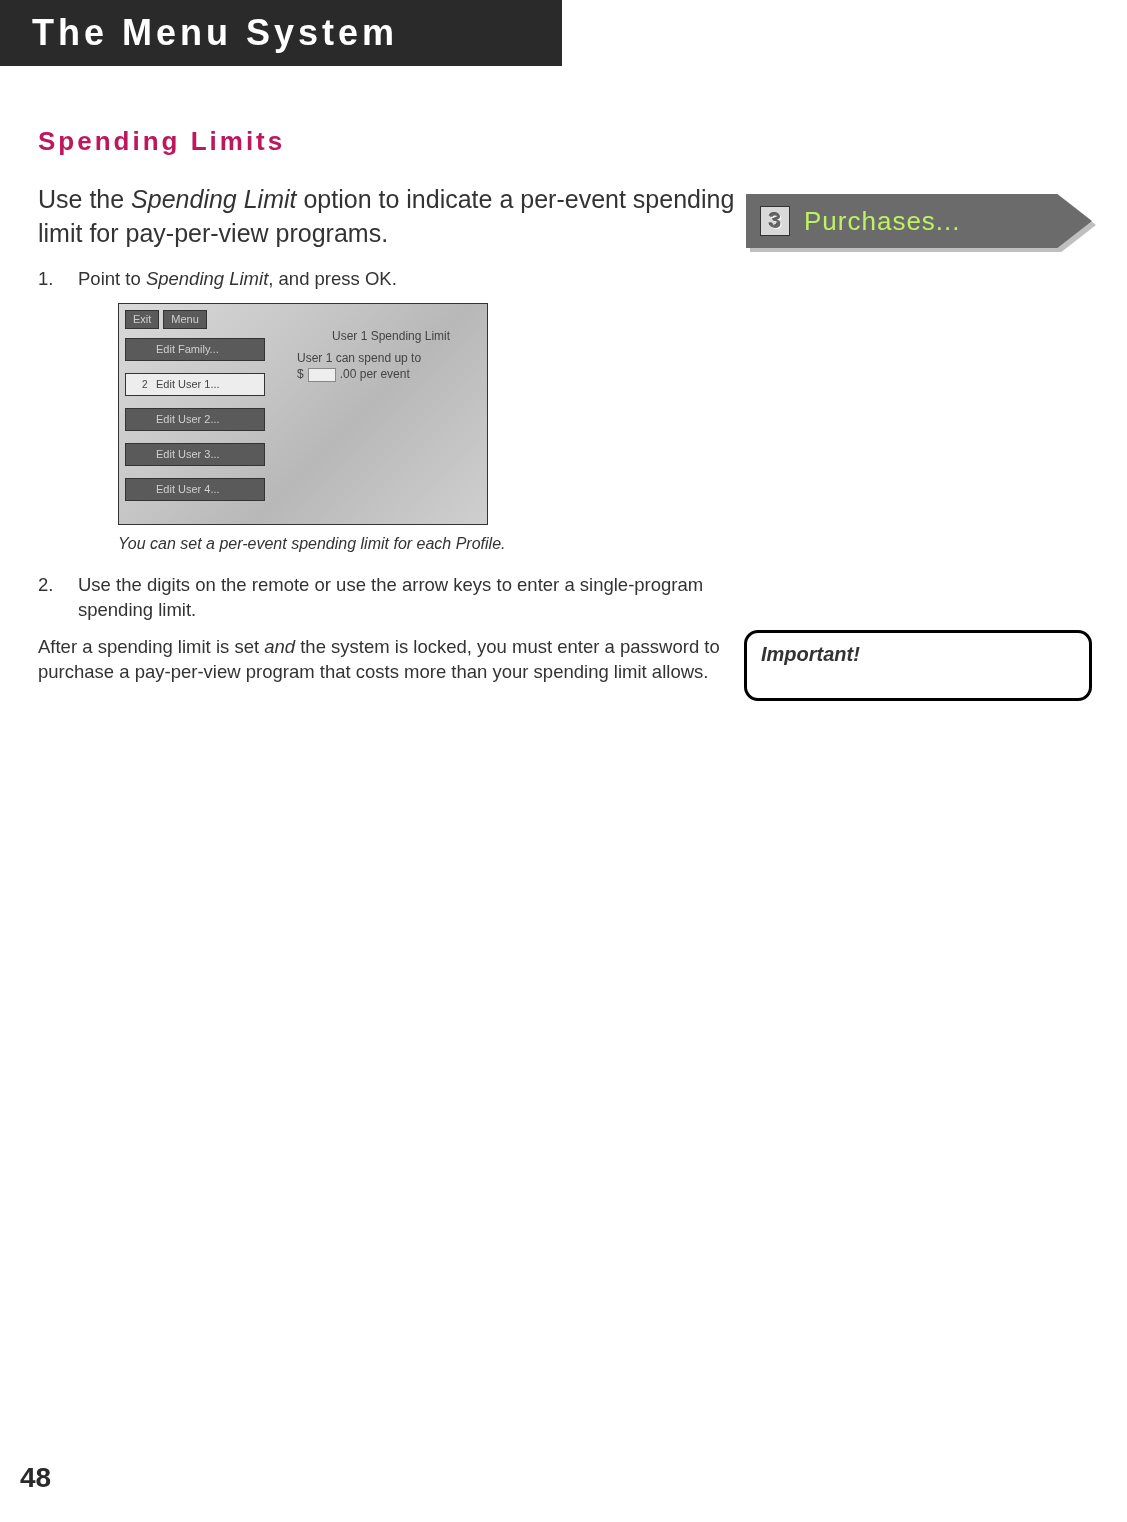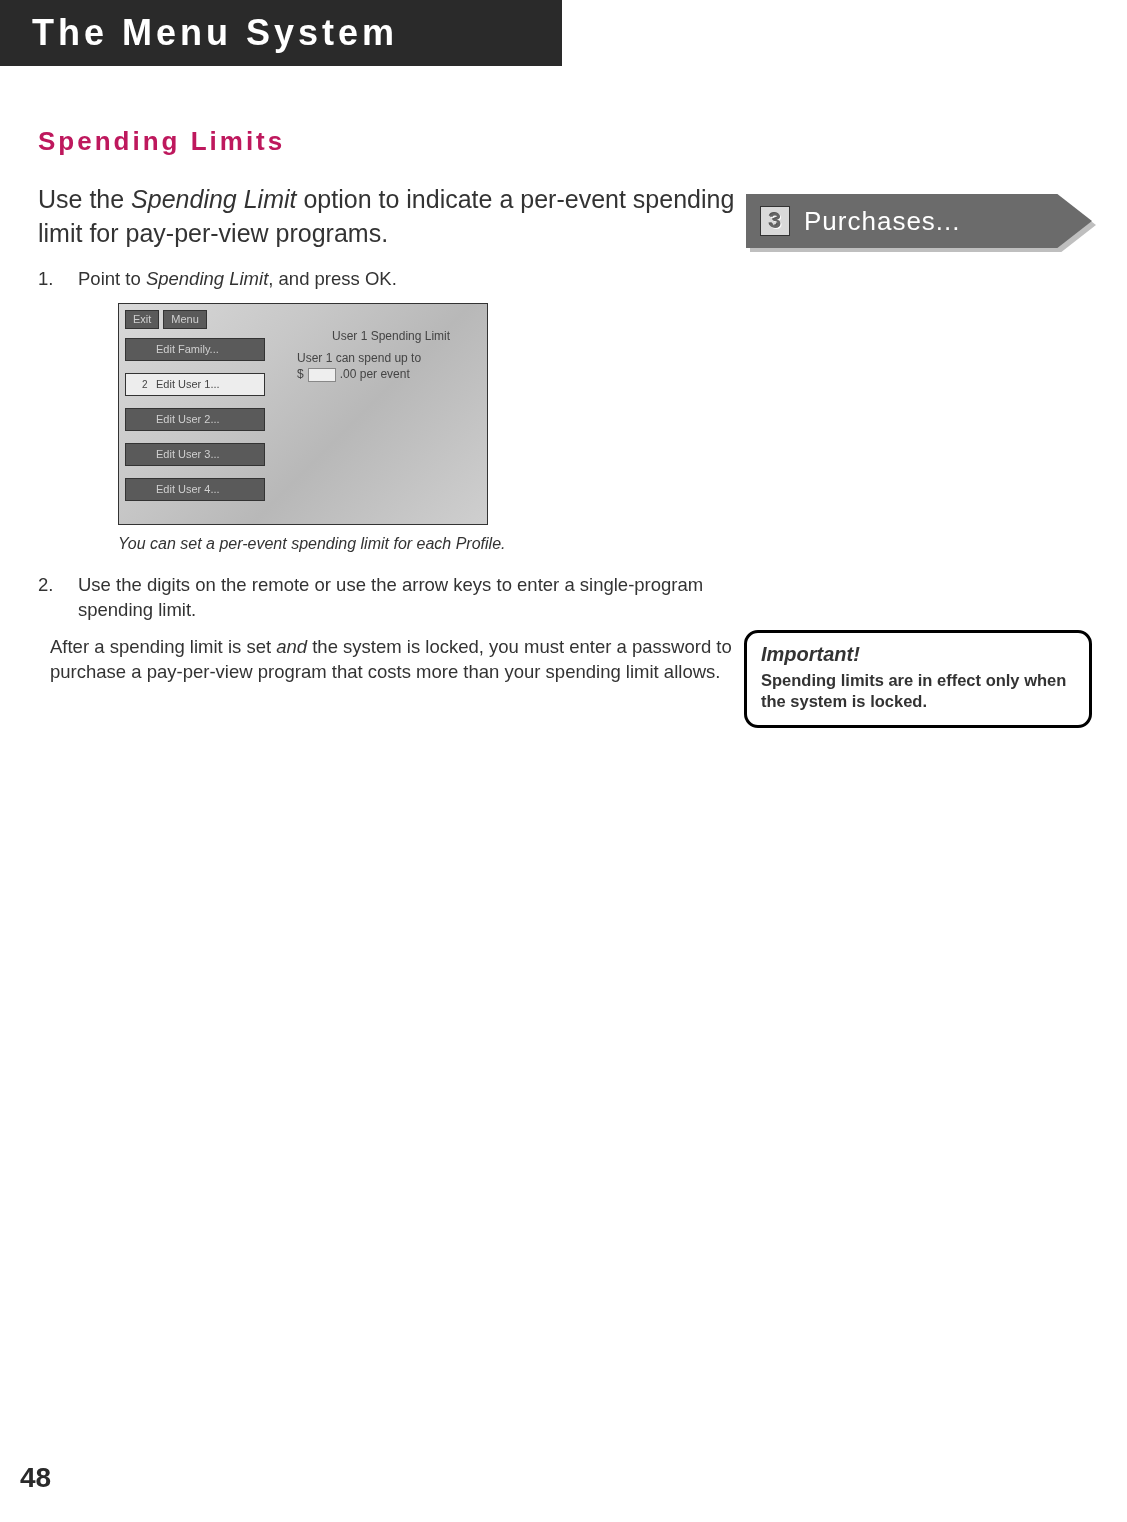--- a/index.html
+++ b/index.html
@@ -148,21 +148,20 @@
   .caption {
     font-style: italic;
     font-size: 16px;
     color: #333;
     margin: 8px 0 18px 40px;
   }
   .after-text {
     font-size: 18.5px;
     line-height: 1.35;
     color: #333;
-    margin-left: 12px;
   }
   
   .tag-3d {
     position: absolute;
     top: 128px;
     left: 746px;
     width: 346px;
     height: 54px;
   }
   .tag-shadow {
@@ -187,39 +186,39 @@
     width: 30px; height: 30px;
     background: #d9d9d9;
     border: 1px solid #333;
     display: flex; align-items: center; justify-content: center;
     font-size: 22px;
     font-weight: bold;
     color: #666;
     text-shadow: 1px 1px 0 #fff, -1px -1px 0 #555;
   }
   .tag-label {
-    color: #ffffff;
+    color: #bef264;
     font-size: 26px;
     letter-spacing: 1px;
   }
   .note-box {
     position: absolute;
     top: 564px;
     left: 744px;
     width: 348px;
     border: 3px solid #000;
     border-radius: 14px;
     padding: 10px 14px 12px 14px;
     background: #fff;
   }
   .note-title {
     font-weight: bold;
     font-style: italic;
     font-size: 20px;
-    margin-bottom: 4px;
+    margin-bottom: 20px;
   }
   .note-body {
     font-weight: bold;
     font-size: 16.5px;
     line-height: 1.3;
   }
   .page-num {
     position: absolute;
     bottom: 28px;
     left: 20px;
@@ -287,18 +286,17 @@
     <div class="tag-body">
       <div class="tag-num-box">
         <span>3</span>
       </div>
       <span class="tag-label">Purchases...</span>
     </div>
   </div>
 
   <div class="note-box">
     <div class="note-title">Important!</div>
-    <div class="note-body">Spending limits are in effect only when the system is locked.</div>
   </div>
 
 </div>
 
 <div class="page-num">48</div>
 
 </body></html>

